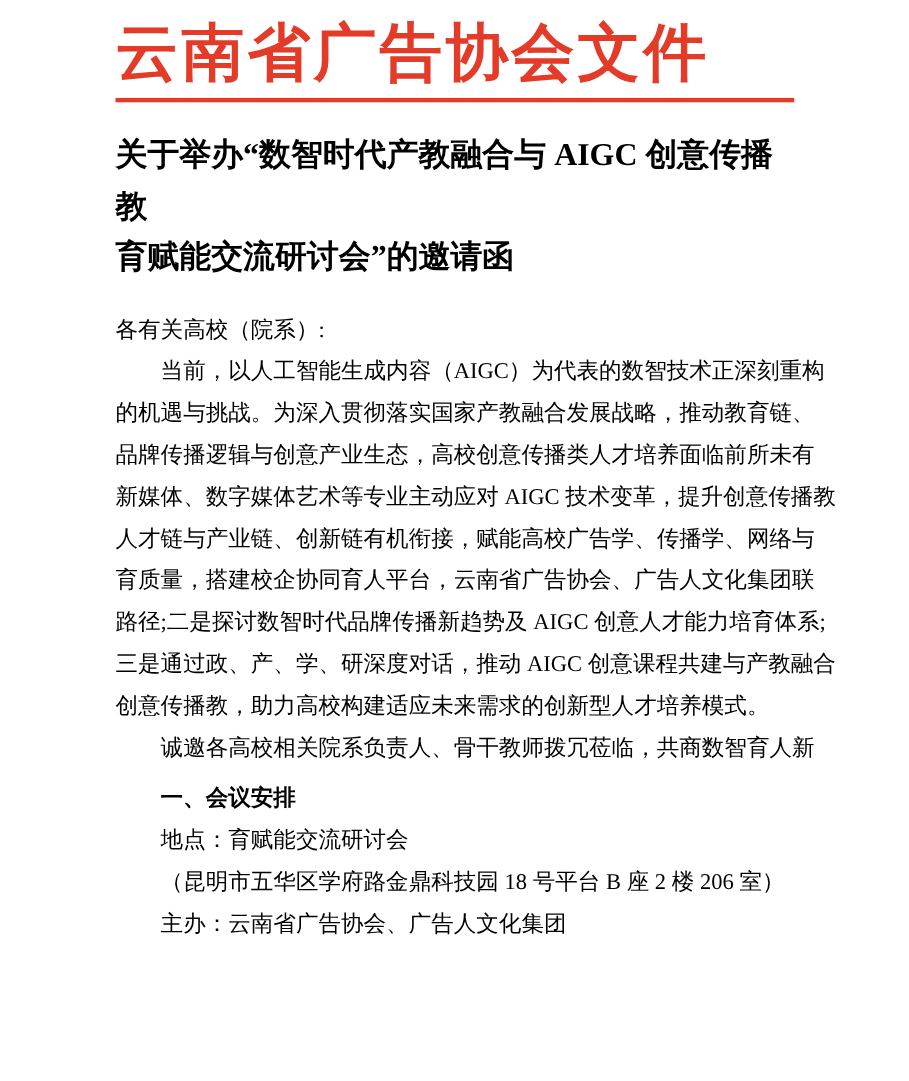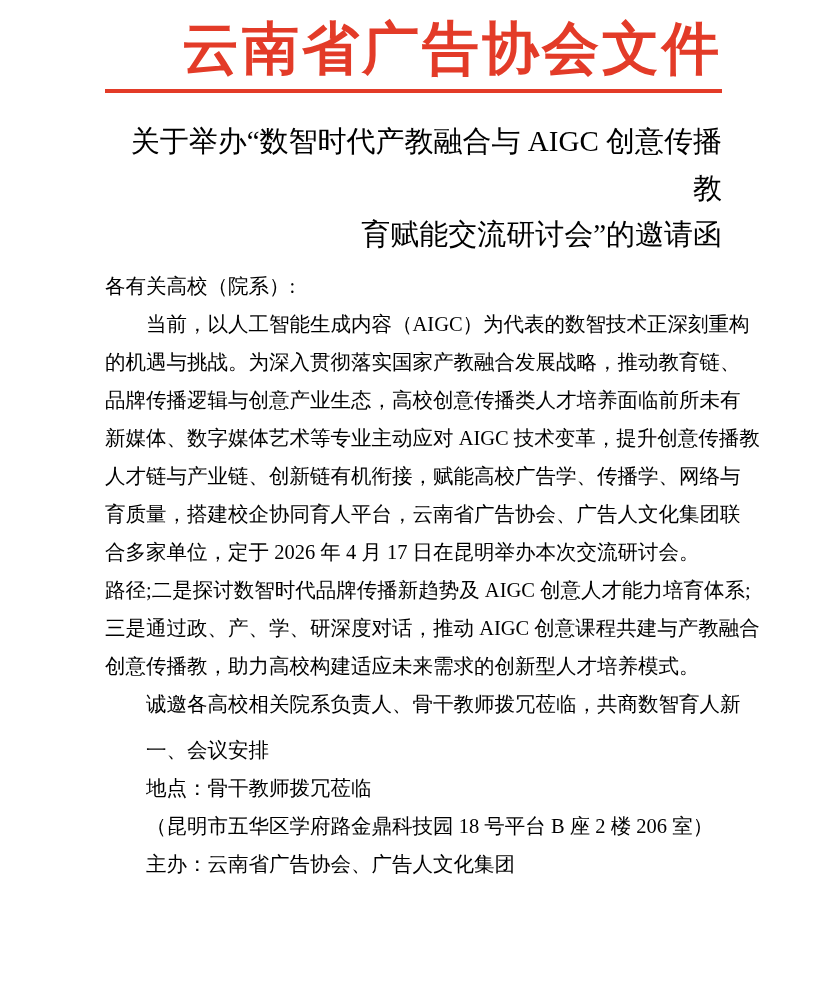--- a/index.html
+++ b/index.html
@@ -18,52 +18,52 @@
     color: #000000;
     font-family: "Liberation Serif", "DejaVu Serif", serif;
     overflow: hidden;
   }
   
   .org-title {
     font-family: Liberation Serif, serif;
     font-weight: 700;
     font-size: 57px;
     line-height: 1.22;
-    text-align: right;
+    text-align: left;
     letter-spacing: 3px;
     white-space: nowrap;
   }
   .red-rule {
     height: 4px;
     margin-top: 5px;
     width: 100%;
   }
   
   .doc-title {
-    margin: 25px 0 9px 0;
+    margin: 25px 0 23px 0;
     font-size: 29px;
-    font-weight: 400;
+    font-weight: 700;
     line-height: 1.62;
-    text-align: right;
+    text-align: left;
     font-family: "Liberation Serif", "DejaVu Serif", serif;
   }
   
   .bodytext {
     font-size: 20.5px;
     line-height: 38px;
   }
   .line {
     white-space: nowrap;
   }
   .ind {
     text-indent: 2em;
   }
   .section-heading {
     font-family: "Liberation Sans", "DejaVu Sans", sans-serif;
-    font-weight: 400;
+    font-weight: 700;
     margin-top: 8px;
   }
 </style>
 </head>
 <body>
 
 <div class="page">
 
   <div class="letterhead">
     <div class="org-title" style="color: rgb(227, 59, 40);">云南省广告协会文件</div>
@@ -77,25 +77,24 @@
 
   <div class="bodytext">
     <div class="line">各有关高校（院系）:</div>
 
     <div class="line ind">当前，以人工智能生成内容（AIGC）为代表的数智技术正深刻重构</div>
     <div class="line">的机遇与挑战。为深入贯彻落实国家产教融合发展战略，推动教育链、</div>
     <div class="line">品牌传播逻辑与创意产业生态，高校创意传播类人才培养面临前所未有</div>
     <div class="line">新媒体、数字媒体艺术等专业主动应对 AIGC 技术变革，提升创意传播教</div>
     <div class="line">人才链与产业链、创新链有机衔接，赋能高校广告学、传播学、网络与</div>
     <div class="line">育质量，搭建校企协同育人平台，云南省广告协会、广告人文化集团联</div>
-    <div class="line">合多家单位，定于 2026 年 4 月 17 日在昆明举办本次交流研讨会。</div>
     <div class="line">路径;二是探讨数智时代品牌传播新趋势及 AIGC 创意人才能力培育体系;</div>
     <div class="line">三是通过政、产、学、研深度对话，推动 AIGC 创意课程共建与产教融合</div>
     <div class="line">创意传播教，助力高校构建适应未来需求的创新型人才培养模式。</div>
     <div class="line ind">诚邀各高校相关院系负责人、骨干教师拨冗莅临，共商数智育人新</div>
 
     <div class="line ind section-heading">一、会议安排</div>
-    <div class="line ind">地点：骨干教师拨冗莅临</div>
+    <div class="line ind">地点：育赋能交流研讨会</div>
     <div class="line ind">（昆明市五华区学府路金鼎科技园 18 号平台 B 座 2 楼 206 室）</div>
     <div class="line ind">主办：云南省广告协会、广告人文化集团</div>
   </div>
 
 </div>
 
 </body></html>

